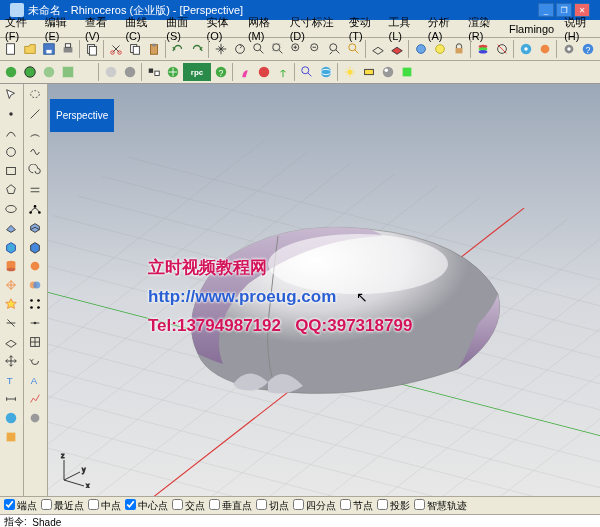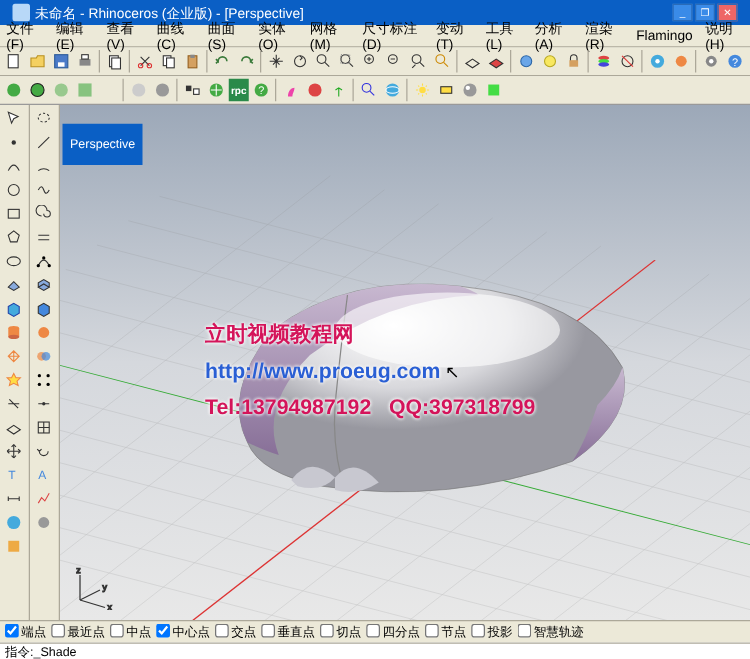--- a/index.html
+++ b/index.html
@@ -28,21 +28,21 @@
 
 .viewport { flex:1; position:relative; background:linear-gradient(180deg,#9ca8b8 0%,#d5d8dd 50%,#e8e8e8 100%); overflow:hidden; }
 .vlabel { position:absolute; top:15px; left:2px; background:#0a5fc5; color:#fff; font-size:10px; padding:11px 6px; }
 
 .grid { position:absolute; inset:0; }
 .grid line { stroke:#888; stroke-width:0.5; }
 .grid .axis-x { stroke:#3a3; stroke-width:1.5; }
 .grid .axis-z { stroke:#d33; stroke-width:1.5; }
 
 .mouse3d { position:absolute; top:130px; left:110px; width:360px; height:190px; }
-.watermark { position:absolute; top:170px; left:116px; font-size:17px; font-weight:bold; line-height:1.7; text-shadow:0 0 3px #fff,0 0 3px #fff; }
+.watermark { position:absolute; top:170px; left:100px; font-size:17px; font-weight:bold; line-height:1.7; text-shadow:0 0 3px #fff,0 0 3px #fff; }
 .watermark .wl1 { color:#d4145a; }
 .watermark .wl2 { color:#2a5fd4; }
 .watermark .wl3 { color:#d4145a;margin-top:15px; }
 .watermark .qq { color:#d4145a; }
 
 .cursor { position:absolute; top:205px; left:308px; font-size:14px; }
 
 .axis-gizmo { position:absolute; bottom:8px; left:8px; width:40px; height:40px; }
 
 .osnap { height:18px; background:#ece9d8; border-top:1px solid #aca899; display:flex; align-items:center; font-size:10px; padding:0 4px; gap:4px; overflow:hidden; }
@@ -303,21 +303,21 @@
         <rect x="2" y="4" width="5" height="5" fill="#333"></rect>
         <rect x="9" y="7" width="5" height="5" fill="#fff" stroke="#333"></rect>
       </svg>
     </div>
   <div class="tbtn">
       <svg viewBox="0 0 16 16">
         <circle cx="8" cy="8" r="6" fill="#4a4"></circle>
         <path d="M3 8h10M8 3v10" stroke="#fff"></path>
       </svg>
     </div>
-  <div class="tbtn" style="width:16px;background:#2a8a4a;color:#fff;font-size:8px;font-weight:bold">rpc</div>
+  <div class="tbtn" style="width:28px;background:#2a8a4a;color:#fff;font-size:8px;font-weight:bold">rpc</div>
   <div class="tbtn">
       <svg viewBox="0 0 16 16">
         <circle cx="8" cy="8" r="6" fill="#4a4"></circle>
         <text x="8" y="12" font-size="10" fill="#fff" text-anchor="middle">?</text>
       </svg>
     </div>
   <div class="sep"></div>
   <div class="tbtn">
       <svg viewBox="0 0 16 16">
         <path d="M5 14c0-5 3-8 6-8 0 3-2 5-2 8" fill="#e4a"></path>

